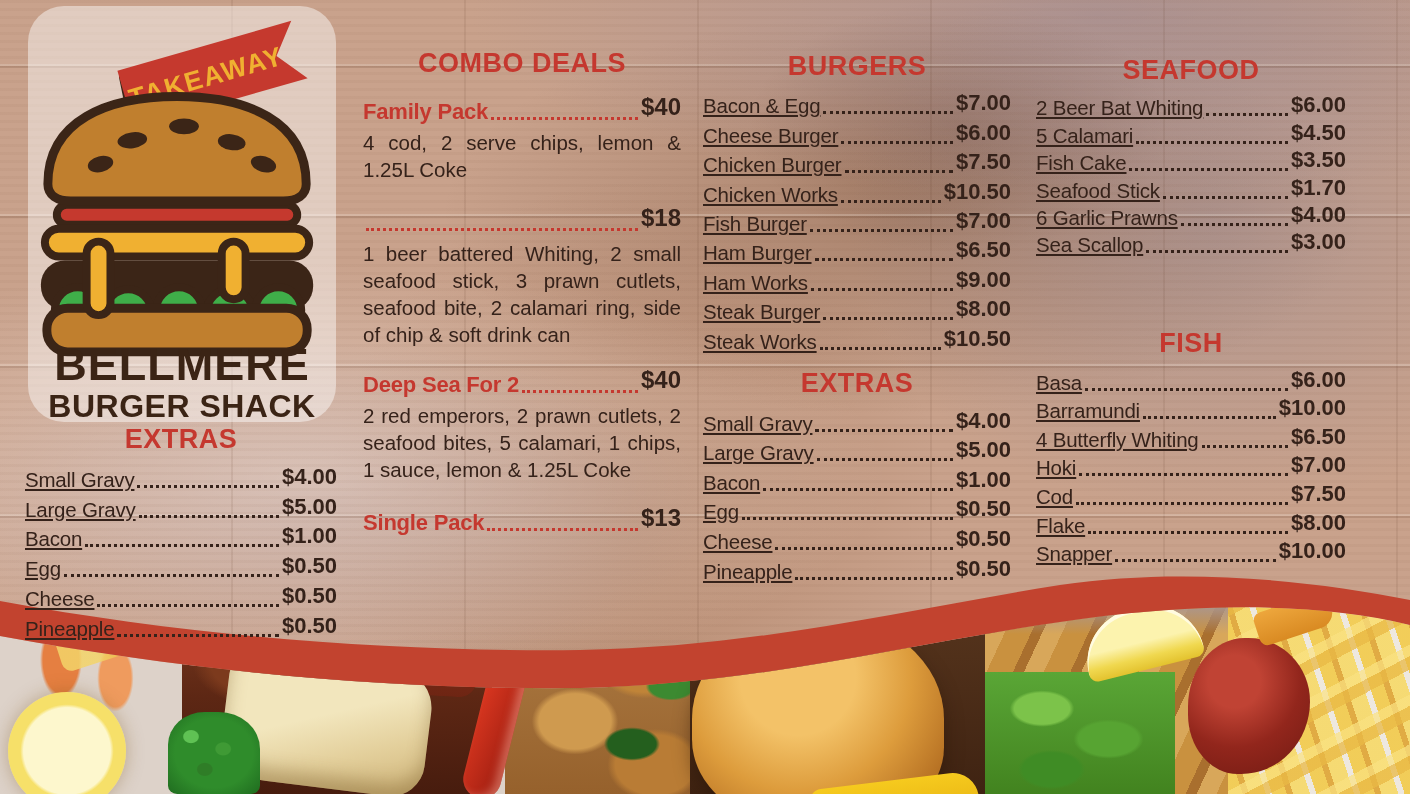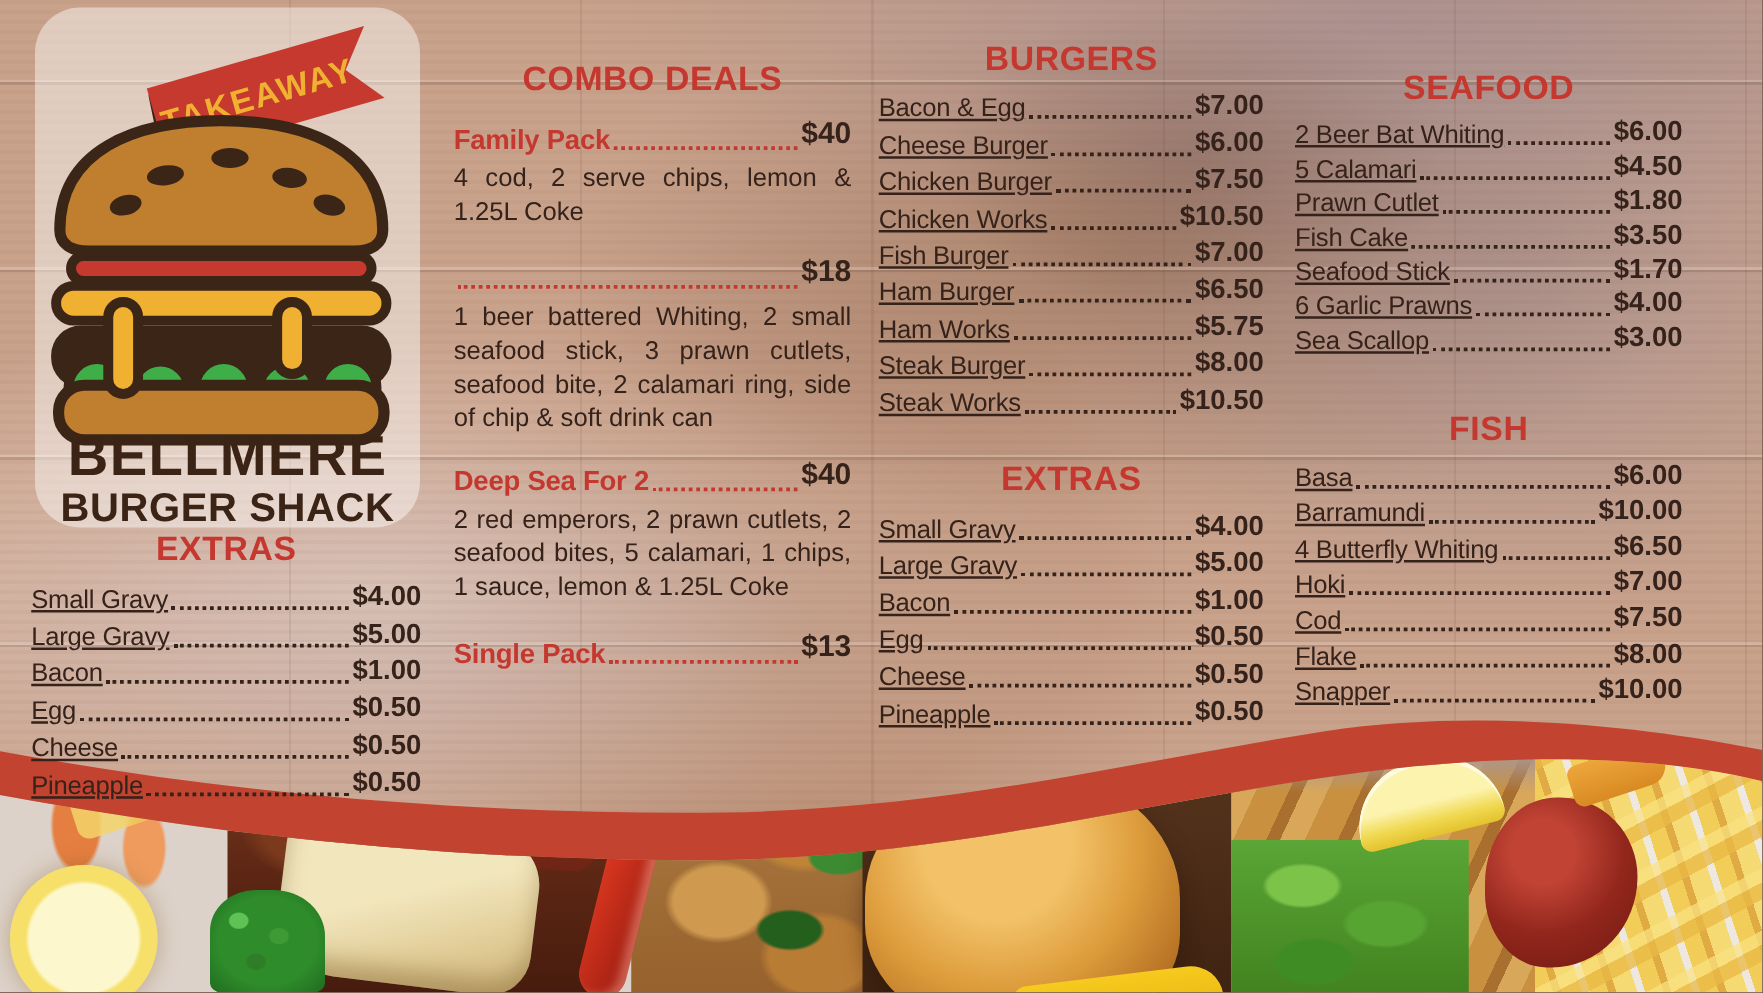--- a/index.html
+++ b/index.html
@@ -131,21 +131,21 @@
   .section{position:absolute;z-index:3;color:#35221a;}
   .section h2{margin:0 0 7px 0;text-align:center;color:#c5382f;font-size:27px;font-weight:bold;letter-spacing:.5px;}
   .row{display:flex;align-items:flex-end;}
   .nm{font-size:20.5px;white-space:nowrap;letter-spacing:-.2px;text-decoration:underline;}
   .dots{flex:1;margin:0 3px;border-bottom:3.4px dotted #35221a;margin-bottom:4px;min-width:12px;}
   .pr{font-size:22px;font-weight:bold;white-space:nowrap;transform:translateY(-2px);}
 
   .sec-extras-left{left:25px;top:424px;width:312px;}
   .sec-extras-left .row{height:29.8px;}
   .sec-combo{left:363px;top:48px;width:318px;}
-  .sec-burgers{left:703px;top:32px;width:308px;}
+  .sec-burgers{left:703px;top:51px;width:308px;}
   .sec-burgers .row{height:29.4px;}
   .sec-extras-mid{left:703px;top:368px;width:308px;}
   .sec-extras-mid .row{height:29.6px;}
   .sec-seafood{left:1036px;top:55px;width:310px;}
   .sec-seafood .row{height:27.4px;justify-content:flex-end;}
   .sec-fish{left:1036px;top:328px;width:310px;}
   .sec-fish .row{height:28.6px;}
 
   .combo-item{margin-bottom:25px;}
   .combo-item.ci2{margin-bottom:22px;}
@@ -323,21 +323,21 @@
         <span class="pr">$7.00</span>
       </div>
     <div class="row">
         <span class="nm">Ham Burger</span>
         <span class="dots"></span>
         <span class="pr">$6.50</span>
       </div>
     <div class="row">
         <span class="nm">Ham Works</span>
         <span class="dots"></span>
-        <span class="pr">$5.75</span>
+        <span class="pr">$9.00</span>
       </div>
     <div class="row">
         <span class="nm">Steak Burger</span>
         <span class="dots"></span>
         <span class="pr">$8.00</span>
       </div>
     <div class="row">
         <span class="nm">Steak Works</span>
         <span class="dots"></span>
         <span class="pr">$10.50</span>
@@ -384,25 +384,20 @@
         <span class="nm">2 Beer Bat Whiting</span>
         <span class="dots"></span>
         <span class="pr">$6.00</span>
       </div>
     <div class="row">
         <span class="nm">5 Calamari</span>
         <span class="dots"></span>
         <span class="pr">$4.50</span>
       </div>
     <div class="row">
-        <span class="nm">Prawn Cutlet</span>
-        <span class="dots"></span>
-        <span class="pr">$1.80</span>
-      </div>
-    <div class="row">
         <span class="nm">Fish Cake</span>
         <span class="dots"></span>
         <span class="pr">$3.50</span>
       </div>
     <div class="row">
         <span class="nm">Seafood Stick</span>
         <span class="dots"></span>
         <span class="pr">$1.70</span>
       </div>
     <div class="row">

